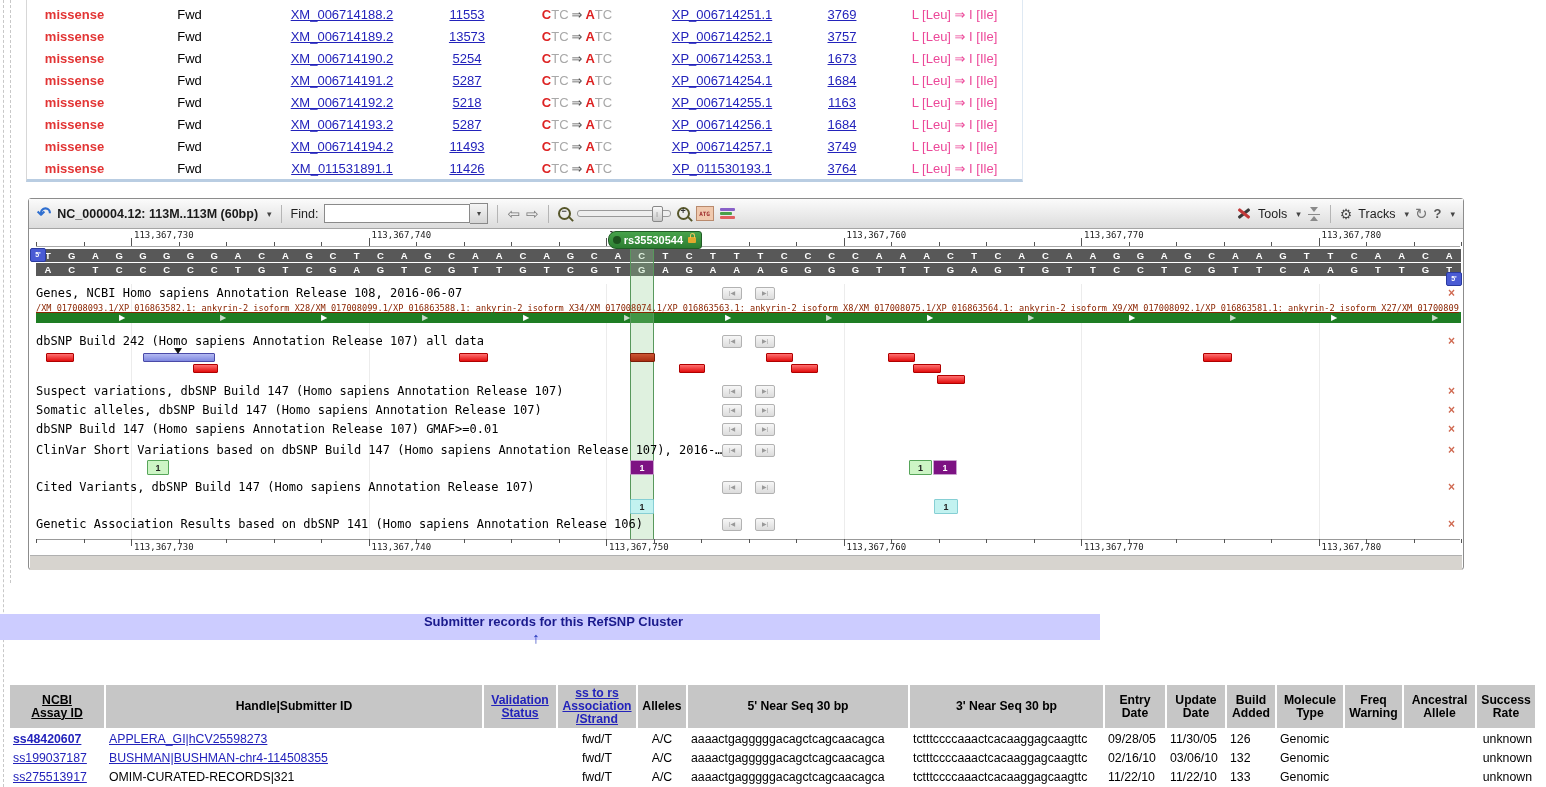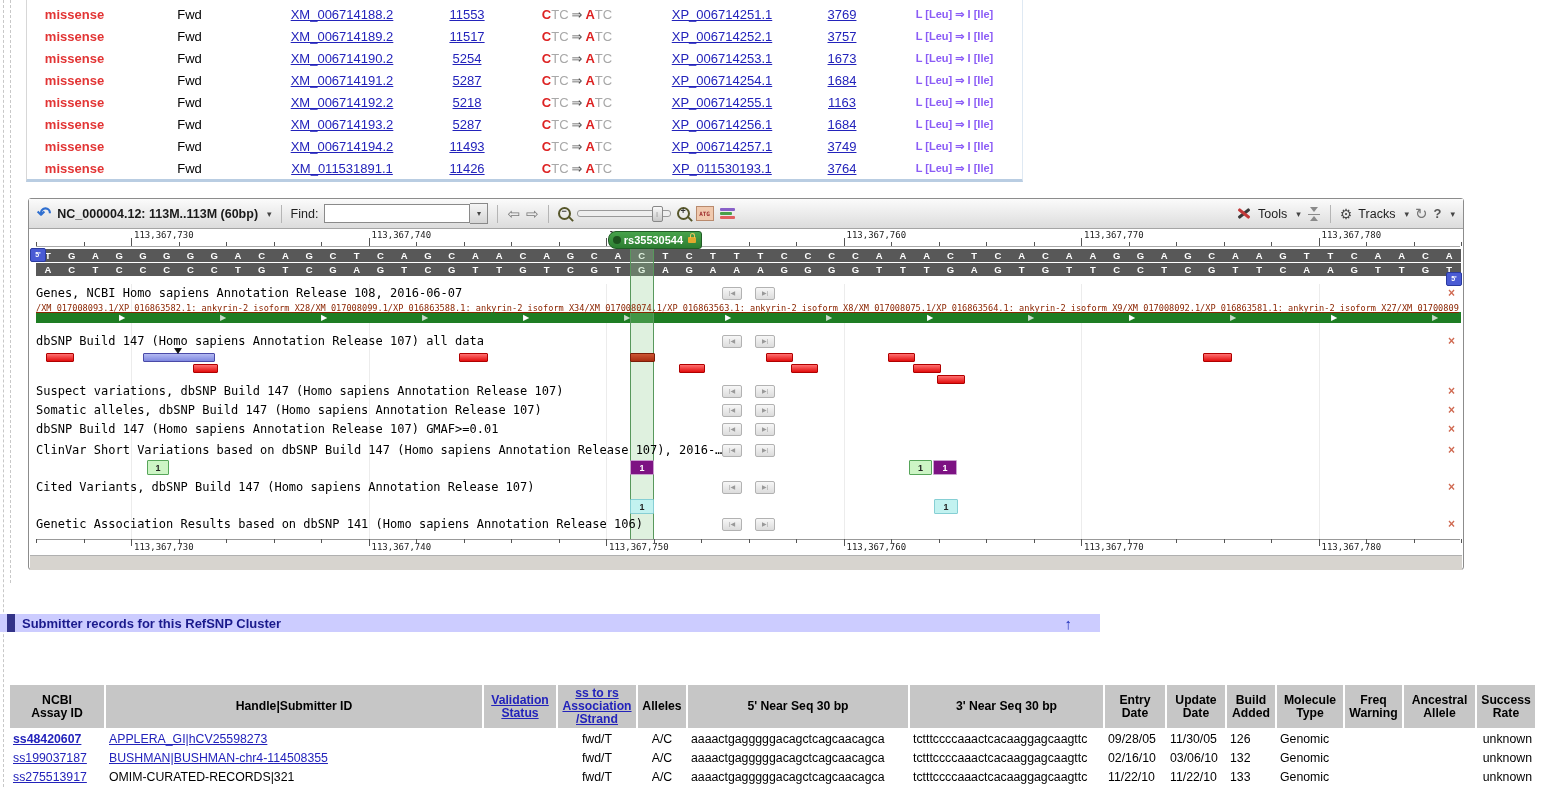--- a/index.html
+++ b/index.html
@@ -10,21 +10,21 @@
   #vtable{position:absolute;left:26px;top:0;width:995px;border-left:1px solid #d7d7d7;
           border-right:1px solid #dfe9f3;border-bottom:3px solid #b9cde2;padding-top:3px;}
   .vrow{display:grid;grid-template-columns:95px 135px 170px 80px 140px 150px 90px 135px;
         height:22px;align-items:center;}
   .vc{text-align:center;font-size:13px;}
   .vfun{color:#e23434;font-weight:bold;}
   .lnk{color:#2323bb;text-decoration:underline;cursor:pointer;}
   .codon .c1{color:#dd2222;font-weight:bold;}
   .codon .c2{color:#a8a8a8;}
   .codon .ar{color:#555;padding:0 3px;}
-  .vres{color:#8b5cf6;font-weight:bold;font-size:11px;}
+  .vres{color:#ec4899;font-weight:normal;font-size:13px;}
   
   #viewer{position:absolute;left:28px;top:198px;width:1436px;height:372px;
           border:1px solid #8c8c8c;border-radius:3px;background:#fff;box-sizing:border-box;}
   #sv-toolbar{position:absolute;left:0;top:0;width:100%;height:30px;box-sizing:border-box;
           background:linear-gradient(#fbfbfb,#dcdcdc);border-bottom:1px solid #a5a5a5;
           display:flex;align-items:center;padding:0 8px;gap:6px;}
   .tb-sep{width:1px;height:18px;background:#b5b5b5;margin:0 3px;}
   .tb-label{font-size:12.5px;font-weight:bold;color:#1a1a1a;white-space:nowrap;}
   .caret{font-size:9px;color:#444;margin-left:3px;}
   .tb-text{font-size:12.5px;color:#222;}
@@ -88,21 +88,21 @@
   .r1{top:154px;}.r2{top:165px;}.r3{top:176px;}
   .mk{position:absolute;height:15px;min-width:20px;text-align:center;font:bold 9px/15px "Liberation Sans",sans-serif;
       border-radius:1px;z-index:4;box-sizing:border-box;}
   .mk.green{background:#cdf5c5;border:1px solid #57a55a;color:#222;}
   .mk.purple{background:#7d1283;border:1px solid #c9a0ce;color:#fff;}
   .mk.cyan{background:#c2f2f0;border:1px solid #86cfd4;color:#222;}
   #bot-line{position:absolute;left:7px;top:340px;width:1424px;height:1px;background:#999;}
   #gray-strip{position:absolute;left:1px;top:356px;width:1432px;height:14px;background:#d7d4cf;border-top:1px solid #b0b0b0;}
   
   #geneview{position:absolute;left:30px;top:580px;font-weight:bold;font-size:13.5px;color:#9f9f9f;}
-  #sub-banner{position:absolute;left:0;top:614px;width:1100px;height:18px;background:#ccccff;display:flex;align-items:center;}
+  #sub-banner{position:absolute;left:0;top:614px;width:1100px;height:26px;background:#ccccff;display:flex;align-items:center;flex-direction:column;}
   #sub-banner .sq{width:8px;height:18px;background:#333388;margin-left:7px;}
   #sub-banner .ttl{font-size:13px;font-weight:bold;color:#1a1a8c;margin-left:7px;flex:1;}
   #sub-banner .up{font-size:15px;font-weight:bold;color:#2233bb;margin-right:28px;}
   #sub-par{position:absolute;left:1px;top:637px;width:1540px;font-size:12.4px;color:#000;}
   
   #stable{position:absolute;left:8px;top:683px;border-collapse:separate;border-spacing:2px;}
   #stable th{background:#c6c6c6;font-size:12.2px;font-weight:bold;text-align:center;vertical-align:middle;
        padding:2px 3px;white-space:pre-line;line-height:13px;}
   #stable td{font-size:12.3px;padding:0 3px;height:17px;white-space:nowrap;overflow:hidden;}
   #stable .hlnk{color:#2323bb;text-decoration:underline;}
@@ -124,21 +124,21 @@
         <a class="vc lnk">11553</a>
         <span class="vc codon"><span class="c1">C</span><span class="c2">TC</span><span class="ar">⇒</span><span class="c1">A</span><span class="c2">TC</span></span>
         <a class="vc lnk">XP_006714251.1</a>
         <a class="vc lnk">3769</a>
         <span class="vc vres">L [Leu] ⇒ I [Ile]</span>
       </div>
       <div class="vrow">
         <span class="vc vfun">missense</span>
         <span class="vc">Fwd</span>
         <a class="vc lnk">XM_006714189.2</a>
-        <a class="vc lnk">11517</a>
+        <a class="vc lnk">13573</a>
         <span class="vc codon"><span class="c1">C</span><span class="c2">TC</span><span class="ar">⇒</span><span class="c1">A</span><span class="c2">TC</span></span>
         <a class="vc lnk">XP_006714252.1</a>
         <a class="vc lnk">3757</a>
         <span class="vc vres">L [Leu] ⇒ I [Ile]</span>
       </div>
       <div class="vrow">
         <span class="vc vfun">missense</span>
         <span class="vc">Fwd</span>
         <a class="vc lnk">XM_006714190.2</a>
         <a class="vc lnk">5254</a>
@@ -449,21 +449,21 @@
         <span style="left: 1194px; color: rgb(201, 220, 201);">▶</span>
         <span style="left: 1295px; color: rgb(255, 255, 255);">▶</span>
         <span style="left: 1396px; color: rgb(201, 220, 201);">▶</span>
       </div>
 
     <div id="tracks">
         <div class="trk-label" style="left: 7px; top: 87px;">Genes, NCBI Homo sapiens Annotation Release 108, 2016-06-07</div>
         <div class="pgbtn" style="left: 693px; top: 88px;">|◀</div>
         <div class="pgbtn" style="left: 726px; top: 88px;">▶|</div>
         <div class="closex" style="left: 1419px; top: 88px;">×</div>
-        <div class="trk-label" style="left: 7px; top: 135px;">dbSNP Build 147 (Homo sapiens Annotation Release 107) all data</div>
+        <div class="trk-label" style="left: 7px; top: 135px;">dbSNP Build 242 (Homo sapiens Annotation Release 107) all data</div>
         <div class="pgbtn" style="left: 693px; top: 136px;">|◀</div>
         <div class="pgbtn" style="left: 726px; top: 136px;">▶|</div>
         <div class="closex" style="left: 1419px; top: 136px;">×</div>
         <div class="trk-label" style="left: 7px; top: 185px;">Suspect variations, dbSNP Build 147 (Homo sapiens Annotation Release 107)</div>
         <div class="pgbtn" style="left: 693px; top: 186px;">|◀</div>
         <div class="pgbtn" style="left: 726px; top: 186px;">▶|</div>
         <div class="closex" style="left: 1419px; top: 186px;">×</div>
         <div class="trk-label" style="left: 7px; top: 204px;">Somatic alleles, dbSNP Build 147 (Homo sapiens Annotation Release 107)</div>
         <div class="pgbtn" style="left: 693px; top: 205px;">|◀</div>
         <div class="pgbtn" style="left: 726px; top: 205px;">▶|</div>
@@ -563,21 +563,21 @@
   <div id="sub-banner">
     <span class="sq"></span>
     <span class="ttl">Submitter records for this RefSNP Cluster</span>
     <span class="up">↑</span>
   </div>
 
 
   <table id="stable">
     <thead>
         <tr>
-          <th style="width: 88px;">NCBI
+          <th style="width: 88px; text-decoration: underline;">NCBI
 Assay ID</th>
           <th style="width: 370px;">Handle|Submitter ID</th>
           <th style="width: 66px;"><span class="hlnk">Validation</span><br><span class="hlnk">Status</span></th>
           <th style="width: 72px;"><span class="hlnk">ss to rs</span><br><span class="hlnk">Association</span><br><span class="hlnk">/Strand</span></th>
           <th style="width: 42px;">Alleles</th>
           <th style="width: 214px;">5' Near Seq 30 bp</th>
           <th style="width: 187px;">3' Near Seq 30 bp</th>
           <th style="width: 54px;">Entry
 Date</th>
           <th style="width: 52px;">Update

